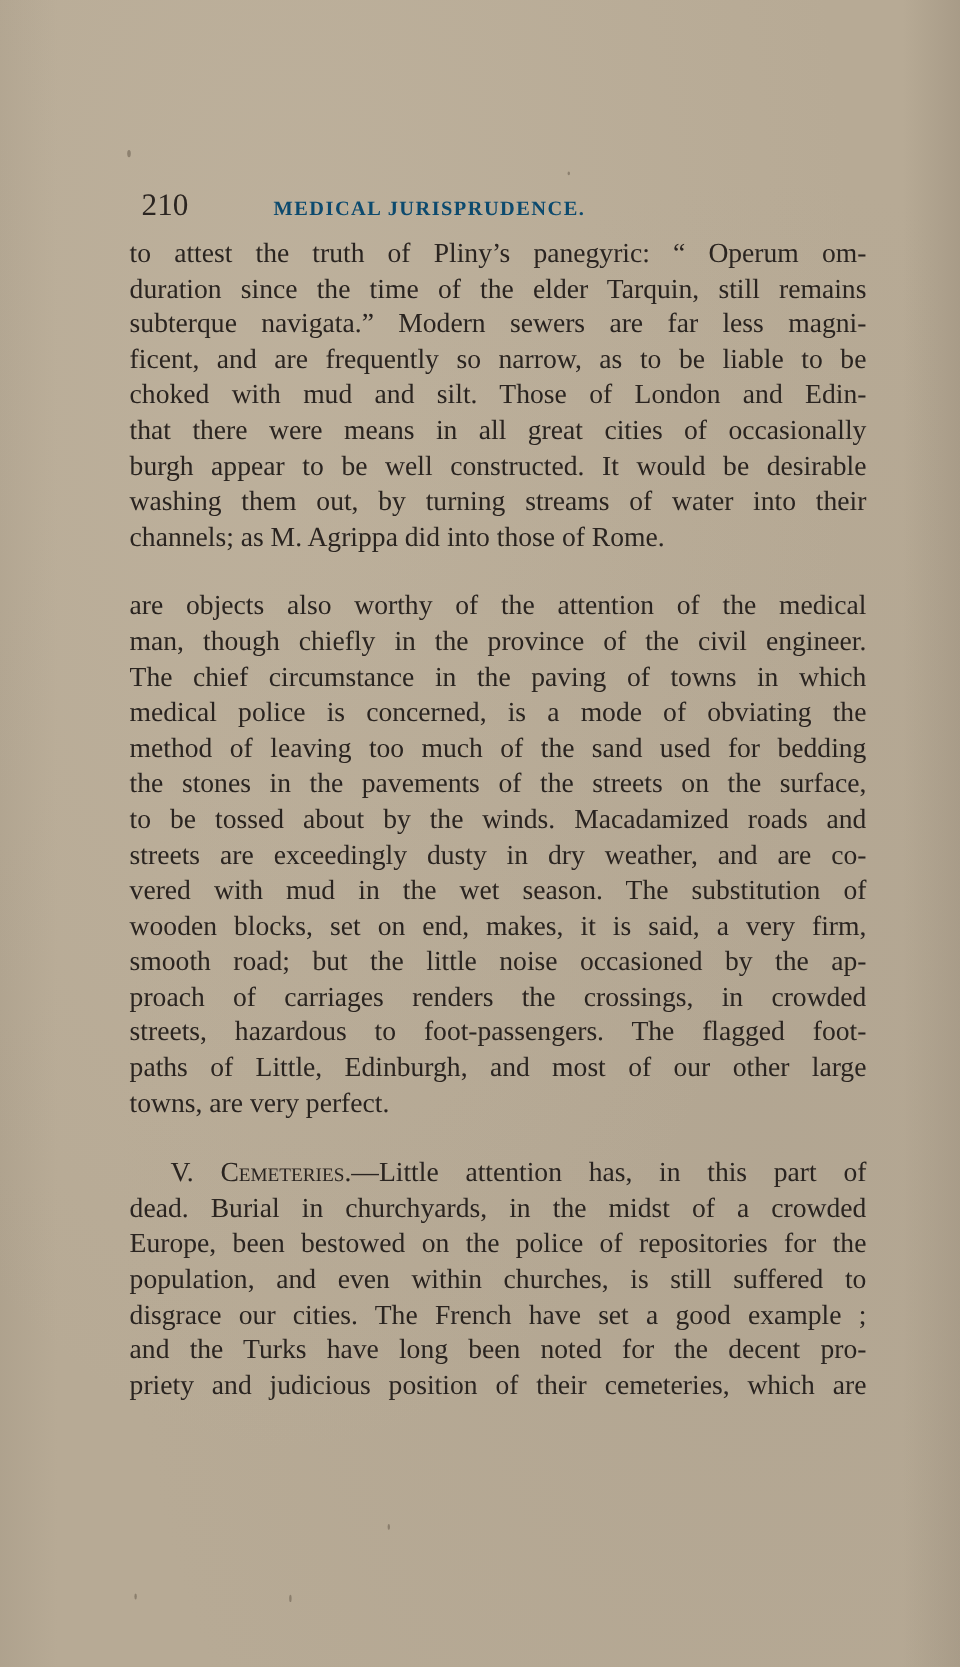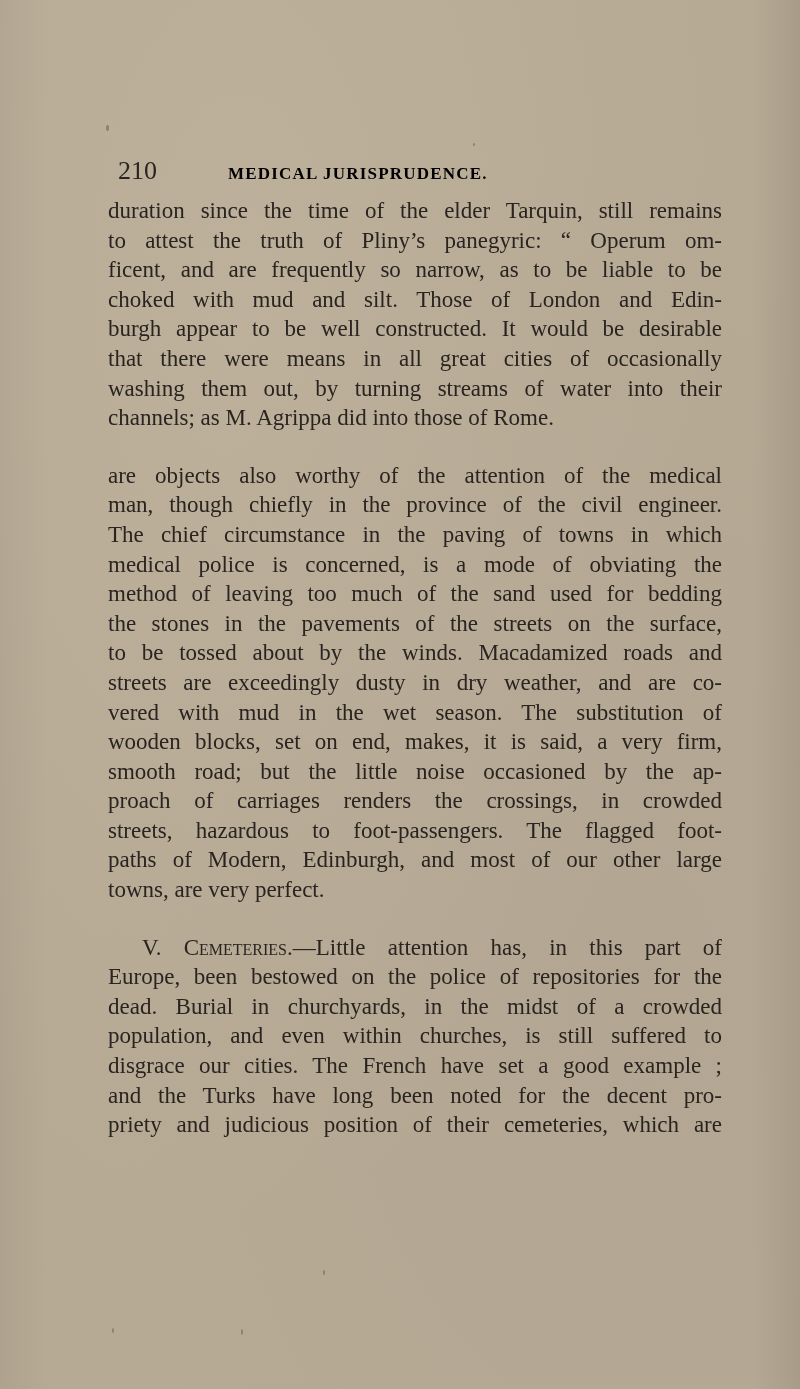--- a/index.html
+++ b/index.html
@@ -42,21 +42,21 @@
       letter-spacing: 0px;
       color: #2b2521;
     }
     .running-title {
       position: absolute;
       left: 110px;
       top: 8px;
       font-size: 17px;
       letter-spacing: 1.2px;
       font-weight: bold;
-      color: #000000;
+      color: #0c4a6e;
     }
     .body-text {
       position: absolute;
       left: 108px;
       top: 196px;
       width: 614px;
     }
     .line {
       display: block;
       height: 29.6px;
@@ -94,56 +94,57 @@
 <div class="page">
 
   <div class="running-head">
     <span class="page-number">210</span>
     <span class="running-title">MEDICAL JURISPRUDENCE.</span>
   </div>
 
   <div class="body-text">
 
     <div>
+      <span class="line">to attest the truth of Pliny’s panegyric: “ Operum om-</span>
       <span class="line">duration since the time of the elder Tarquin, still remains</span>
-      <span class="line">to attest the truth of Pliny’s panegyric: “ Operum om-</span>
+      <span class="line">subterque navigata.”  Modern sewers are far less magni-</span>
       <span class="line">ficent, and are frequently so narrow, as to be liable to be</span>
       <span class="line">choked with mud and silt.  Those of London and Edin-</span>
+      <span class="line">that there were means in all great cities of occasionally</span>
       <span class="line">burgh appear to be well constructed.  It would be desirable</span>
-      <span class="line">that there were means in all great cities of occasionally</span>
       <span class="line">washing them out, by turning streams of water into their</span>
       <span class="line last">channels; as M. Agrippa did into those of Rome.</span>
     </div>
 
     <div class="para-gap"></div>
 
     <div>
       <span class="line">are objects also worthy of the attention of the medical</span>
       <span class="line">man, though chiefly in the province of the civil engineer.</span>
       <span class="line">The chief circumstance in the paving of towns in which</span>
       <span class="line">medical police is concerned, is a mode of obviating the</span>
       <span class="line">method of leaving too much of the sand used for bedding</span>
       <span class="line">the stones in the pavements of the streets on the surface,</span>
       <span class="line"><span>to be tossed about by the winds.  </span><span class="it">Macadamized</span><span> roads and</span></span>
       <span class="line">streets are exceedingly dusty in dry weather, and are co-</span>
       <span class="line">vered with mud in the wet season.  The substitution of</span>
       <span class="line">wooden blocks, set on end, makes, it is said, a very firm,</span>
       <span class="line">smooth road; but the little noise occasioned by the ap-</span>
       <span class="line"><span>proach of carriages renders the </span><span class="it">crossings</span><span>, in crowded</span></span>
       <span class="line">streets, hazardous to foot-passengers.  The flagged foot-</span>
-      <span class="line">paths of Modern, Edinburgh, and most of our other large</span>
+      <span class="line">paths of Little, Edinburgh, and most of our other large</span>
       <span class="line last">towns, are very perfect.</span>
     </div>
 
     <div class="para-gap"></div>
 
     <div>
       <span class="line indent"><span>V.</span> <span class="sc">Cemeteries.</span><span>—Little attention has, in this part of</span></span>
+      <span class="line">dead.  Burial in churchyards, in the midst of a crowded</span>
       <span class="line">Europe, been bestowed on the police of repositories for the</span>
-      <span class="line">dead.  Burial in churchyards, in the midst of a crowded</span>
       <span class="line">population, and even within churches, is still suffered to</span>
       <span class="line">disgrace our cities.  The French have set a good example ;</span>
       <span class="line">and the Turks have long been noted for the decent pro-</span>
       <span class="line">priety and judicious position of their cemeteries, which are</span>
     </div>
   </div>
 
   <span class="speck" style="left:106px;top:125px;width:3px;height:6px;"></span>
   <span class="speck" style="left:473px;top:143px;width:2px;height:3px;"></span>
   <span class="speck" style="left:323px;top:1270px;width:2px;height:5px;"></span>

